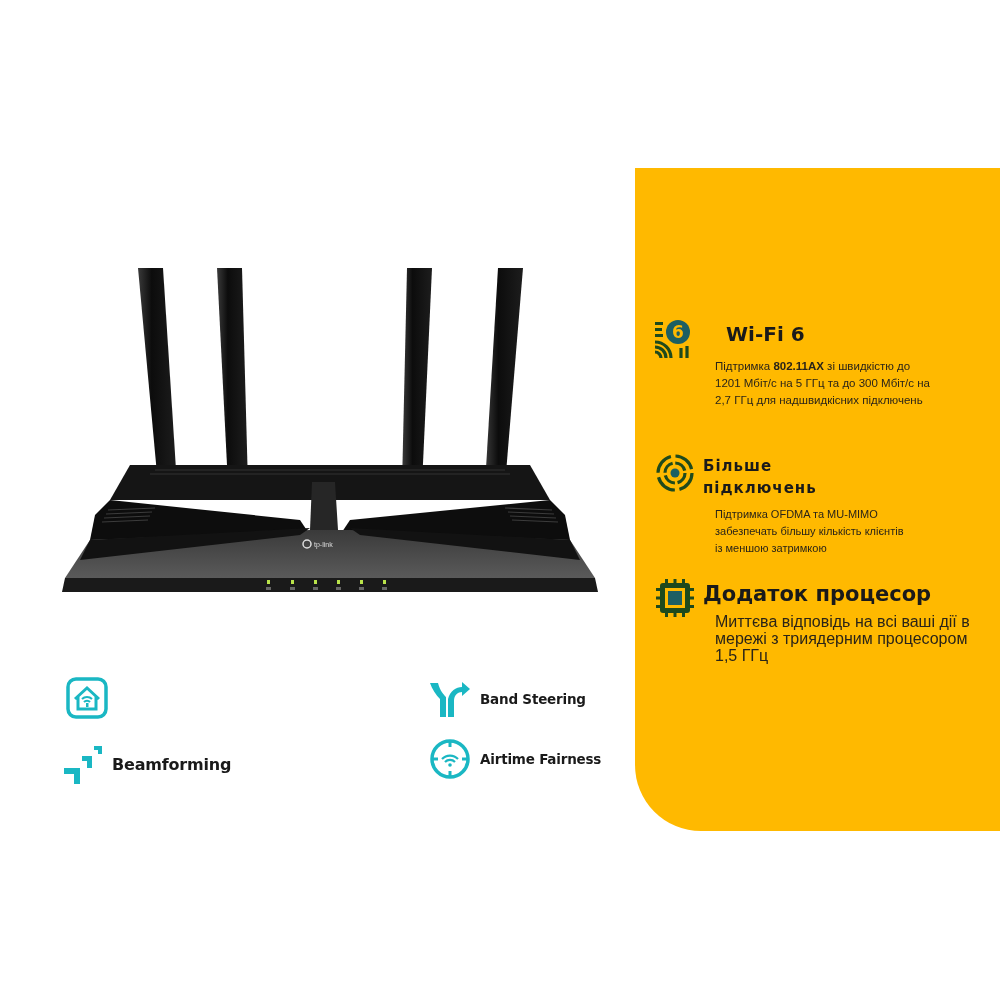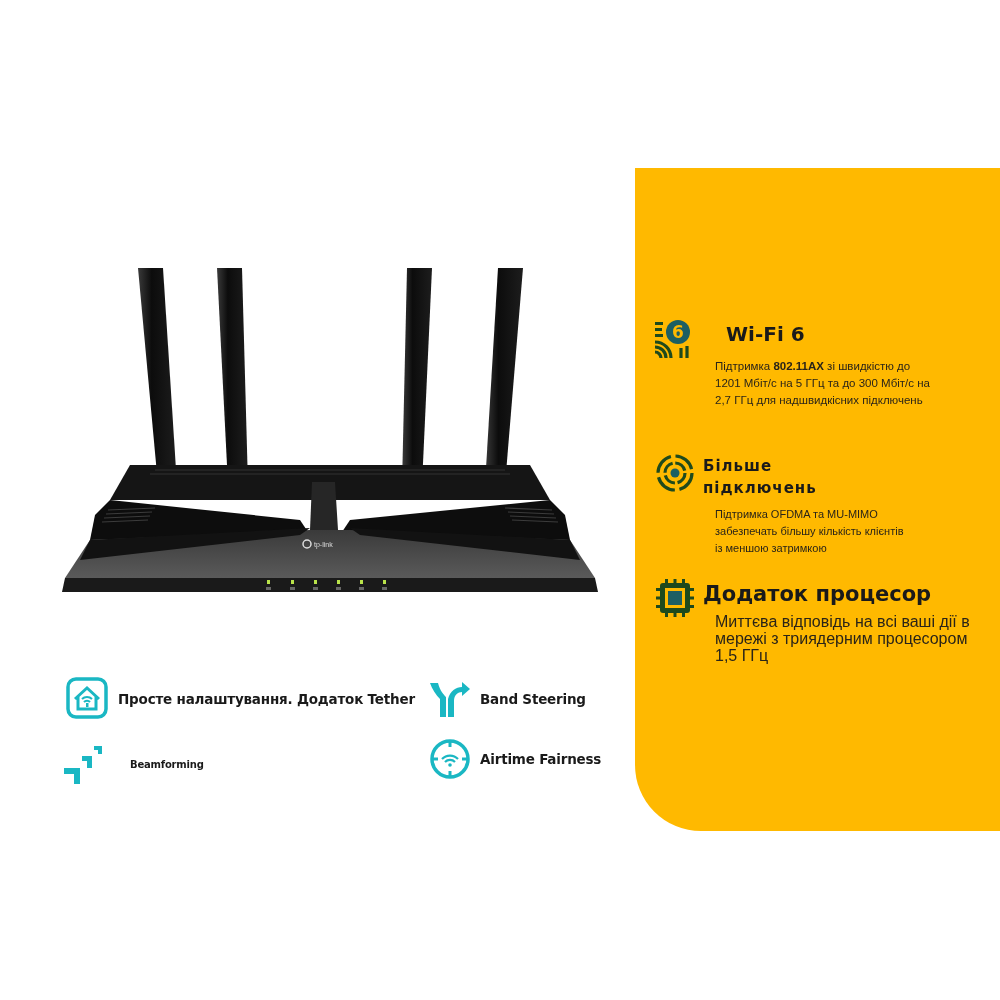--- a/index.html
+++ b/index.html
@@ -34,21 +34,21 @@
   .router { position:absolute; left:60px; top:260px; width:540px; height:340px; }
 
   .mini { position:absolute; display:flex; align-items:center; }
   .mini .mico { width:44px; height:44px; flex:0 0 44px; }
   .mini .mlabel {
     margin-left:8px; font-weight:bold; font-size:13.5px; color:#1a1a1a;
     font-family:"DejaVu Sans", sans-serif; white-space:nowrap; letter-spacing:-0.2px;
   }
   .m1 { left:66px; top:677px; }
   .m2 { left:62px; top:742px; }
-  .m2 .mlabel { margin-left:24px; font-size:10px; }
+  .m2 .mlabel { margin-left:6px; font-size:16px; }
   .m3 { left:428px; top:677px; }
   .m4 { left:428px; top:737px;align-items:center; }
 </style>
 </head>
 <body>
 
 <svg class="router" viewBox="0 0 540 340" xmlns="http://www.w3.org/2000/svg">
   <defs>
     <linearGradient id="ant" x1="0" x2="1">
       <stop offset="0" stop-color="#3a3a3a"></stop>
@@ -193,21 +193,20 @@
 <div class="mini m1">
   <svg class="mico" viewBox="0 0 44 44">
     <rect x="2" y="2" width="38" height="38" rx="8" fill="none" stroke="#1ab7c3" stroke-width="3.5"></rect>
     <path d="M9 22 L21 11 L33 22 M12 20 L12 32 L30 32 L30 20" fill="none" stroke="#1ab7c3" stroke-width="3"></path>
     <g fill="none" stroke="#1ab7c3" stroke-width="2">
       <path d="M16 22 A7 7 0 0 1 26 22"></path>
       <path d="M18 25 A4 4 0 0 1 24 25"></path>
     </g>
     <rect x="20" y="26" width="2.5" height="4" fill="#1ab7c3"></rect>
   </svg>
-  <span class="mlabel">Просте налаштування. Додаток Tether</span>
 </div>
 
 <div class="mini m2">
   <svg class="mico" viewBox="0 0 44 44">
     <g fill="#1ab7c3">
       <path d="M2 26 L18 26 L18 42 L12 42 L12 32 L2 32 Z"></path>
       <path d="M20 14 L30 14 L30 26 L25 26 L25 19 L20 19 Z"></path>
       <path d="M32 4 L40 4 L40 12 L36 12 L36 8 L32 8 Z"></path>
     </g>
   </svg>

